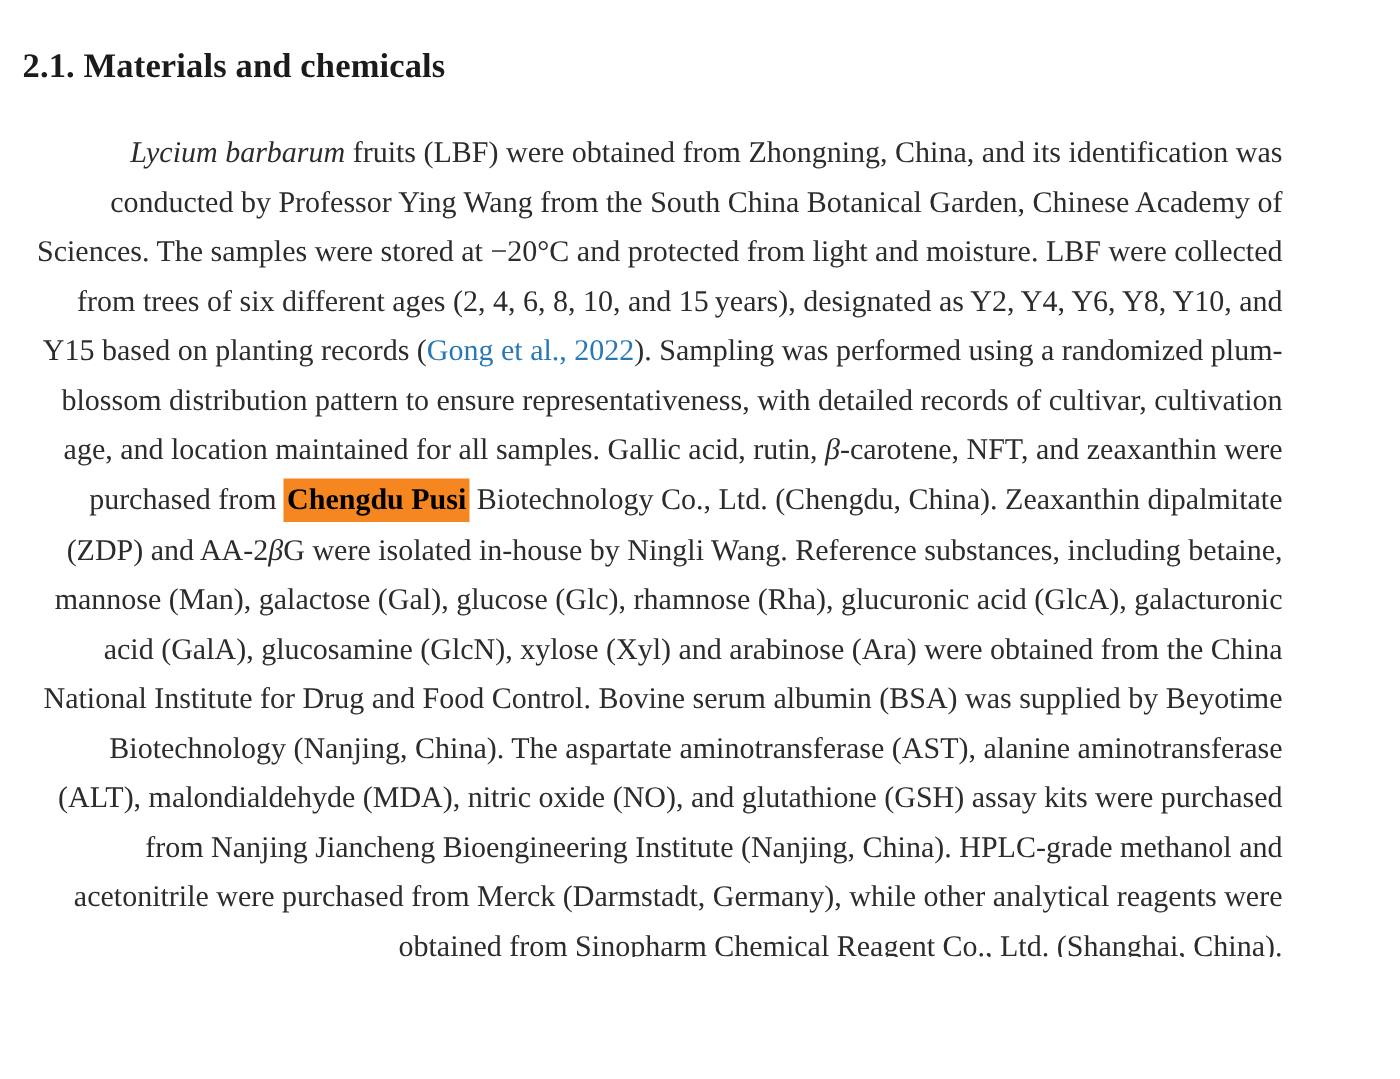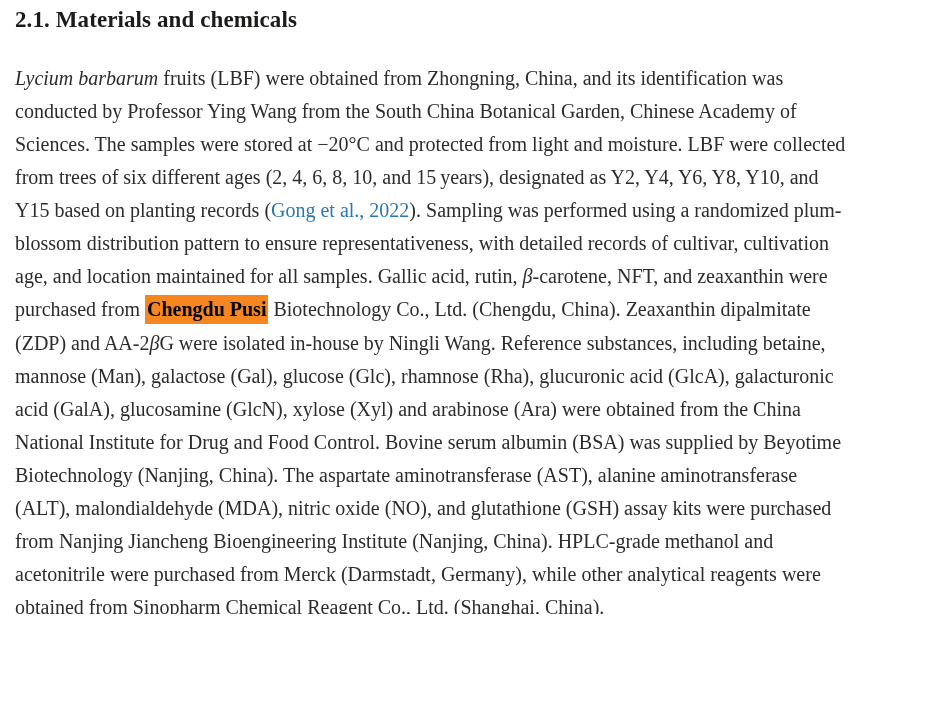--- a/index.html
+++ b/index.html
@@ -10,36 +10,37 @@
   .page {
     position: relative;
     width: 933px;
     height: 614px;
     background: #ffffff;
     overflow: hidden;
     font-family: "Liberation Serif", serif;
     color: #2e2c2a;
     box-sizing: border-box;
     padding: 6px 78px 0 15px;
+    margin-top: 24px;
   }
   h2.section-heading {
     font-size: 23px;
     font-weight: 600;
     color: #1c1b1a;
     margin: 0 0 27px 0;
     line-height: 1.25;
     letter-spacing: 0.1px;
   }
   p.section-paragraph {
     margin: 0;
     width: 840px;
     font-size: 20px;
     line-height: 33.1px;
     color: #2e2c2a;
-    text-align: left;
+    text-align: right;
   }
   .seg-normal { font-style: normal; }
   .seg-italic { font-style: italic; }
   .seg-link {
     color: #2878b5;
     text-decoration: none;
     cursor: pointer;
   }
   .seg-highlight {
     background: #f6861f;

